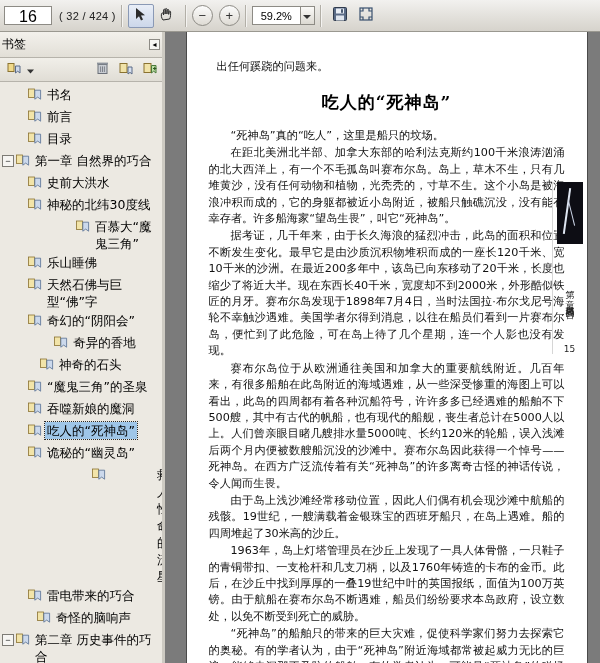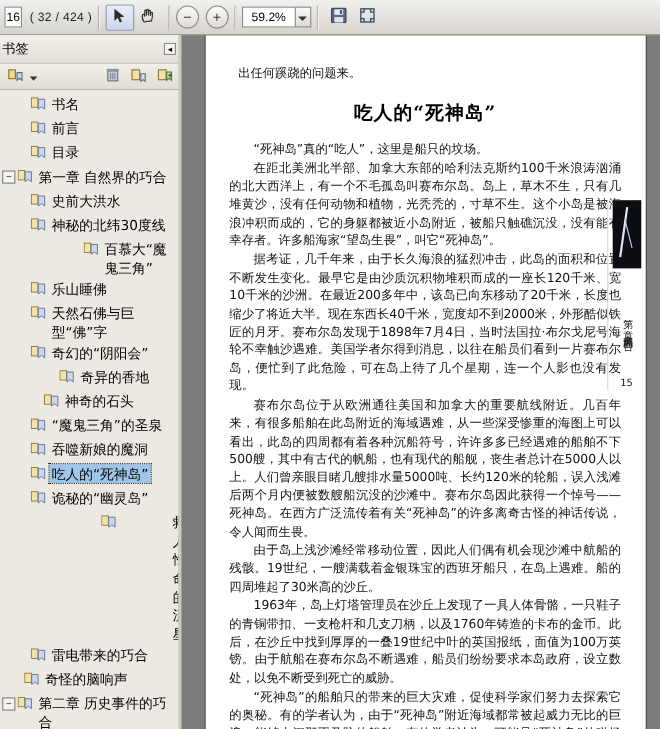--- a/index.html
+++ b/index.html
@@ -34,25 +34,25 @@
     flex: none;
   }
   .tb-sep {
     width: 1px;
     height: 22px;
     background: #b2afa7;
     border-right: 1px solid #f4f3f1;
     margin: 0 5px;
   }
   .pagebox {
-    width: 16px;
+    width: 48px;
     height: 19px;
     border: 1px solid #8d8b85;
     background: #fff;
-    font-size: 11px;
+    font-size: 16px;
     line-height: 19px;
     text-align: center;
     box-sizing: border-box;
     color: #000;
   }
   .pagecount {
     font-size: 11px;
     color: #222;
     margin-left: 7px;
     letter-spacing: 0.3px;
@@ -613,21 +613,21 @@
           <div class="node" style="padding-left: 14px;">
             <div class="twisty blank"></div>
             <span class="bk-icon">
               <svg width="14" height="13" viewBox="0 0 14 13">
                 <rect x="0.5" y="1" width="6" height="8.5" fill="#f2e4a9" stroke="#8a7230" stroke-width="0.8"></rect>
                 <path d="M6.8 2.2 L12.6 2.2 L12.6 11.2 L9.7 9.1 L6.8 11.2 Z" fill="#ccd9ec" stroke="#566e92" stroke-width="0.8"></path>
               </svg>
             </span>
             <span class="node-label">雷电带来的巧合</span>
           </div>
-          <div class="node" style="padding-left: 8px;">
+          <div class="node" style="padding-left: 23px;">
             <div class="twisty blank"></div>
             <span class="bk-icon">
               <svg width="14" height="13" viewBox="0 0 14 13">
                 <rect x="0.5" y="1" width="6" height="8.5" fill="#f2e4a9" stroke="#8a7230" stroke-width="0.8"></rect>
                 <path d="M6.8 2.2 L12.6 2.2 L12.6 11.2 L9.7 9.1 L6.8 11.2 Z" fill="#ccd9ec" stroke="#566e92" stroke-width="0.8"></path>
               </svg>
             </span>
             <span class="node-label">奇怪的脑响声</span>
           </div>
           <div class="node" style="padding-left: 2px;">

